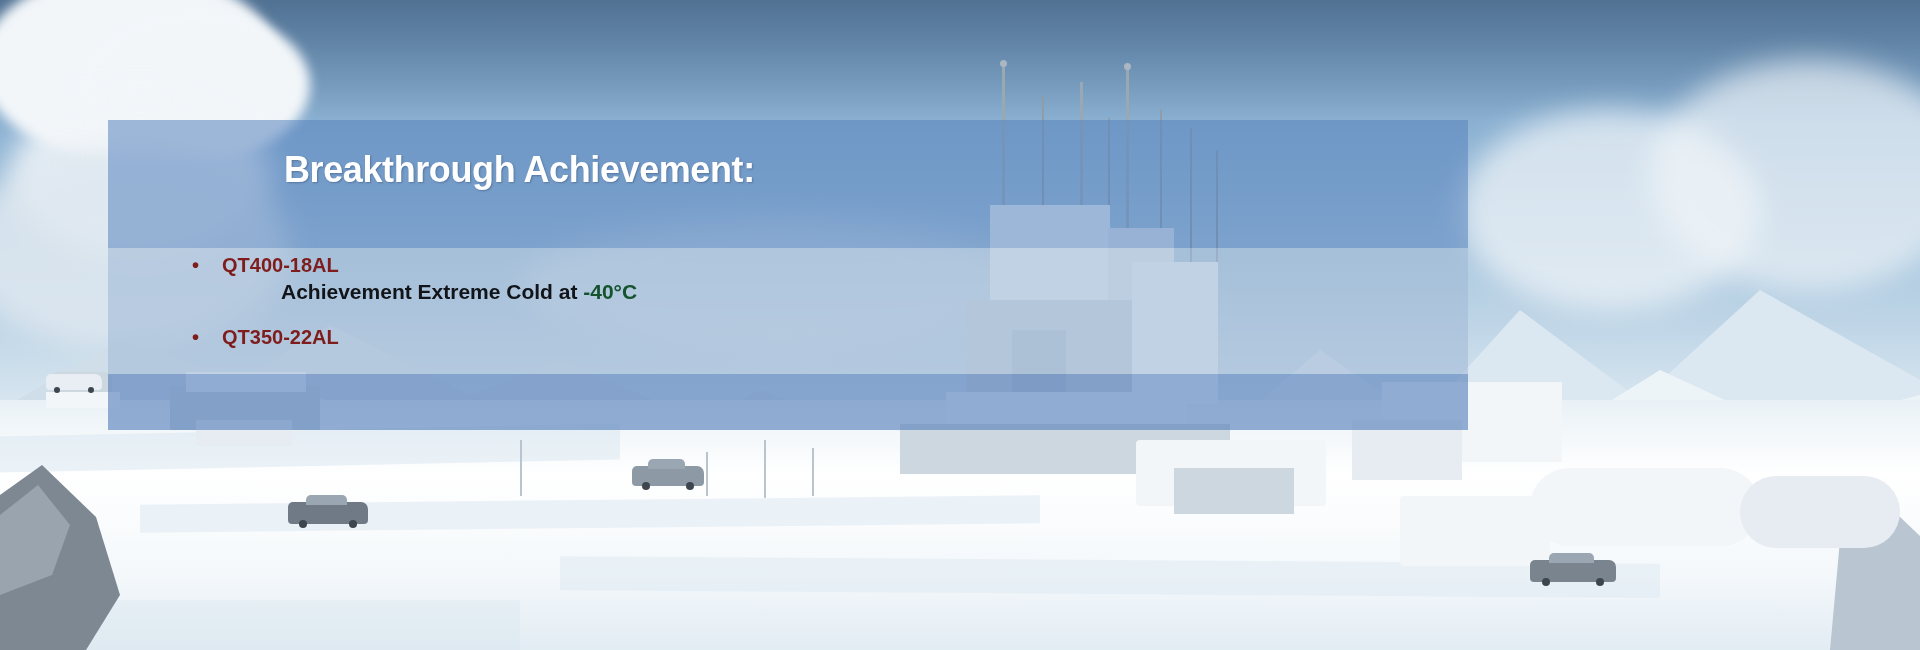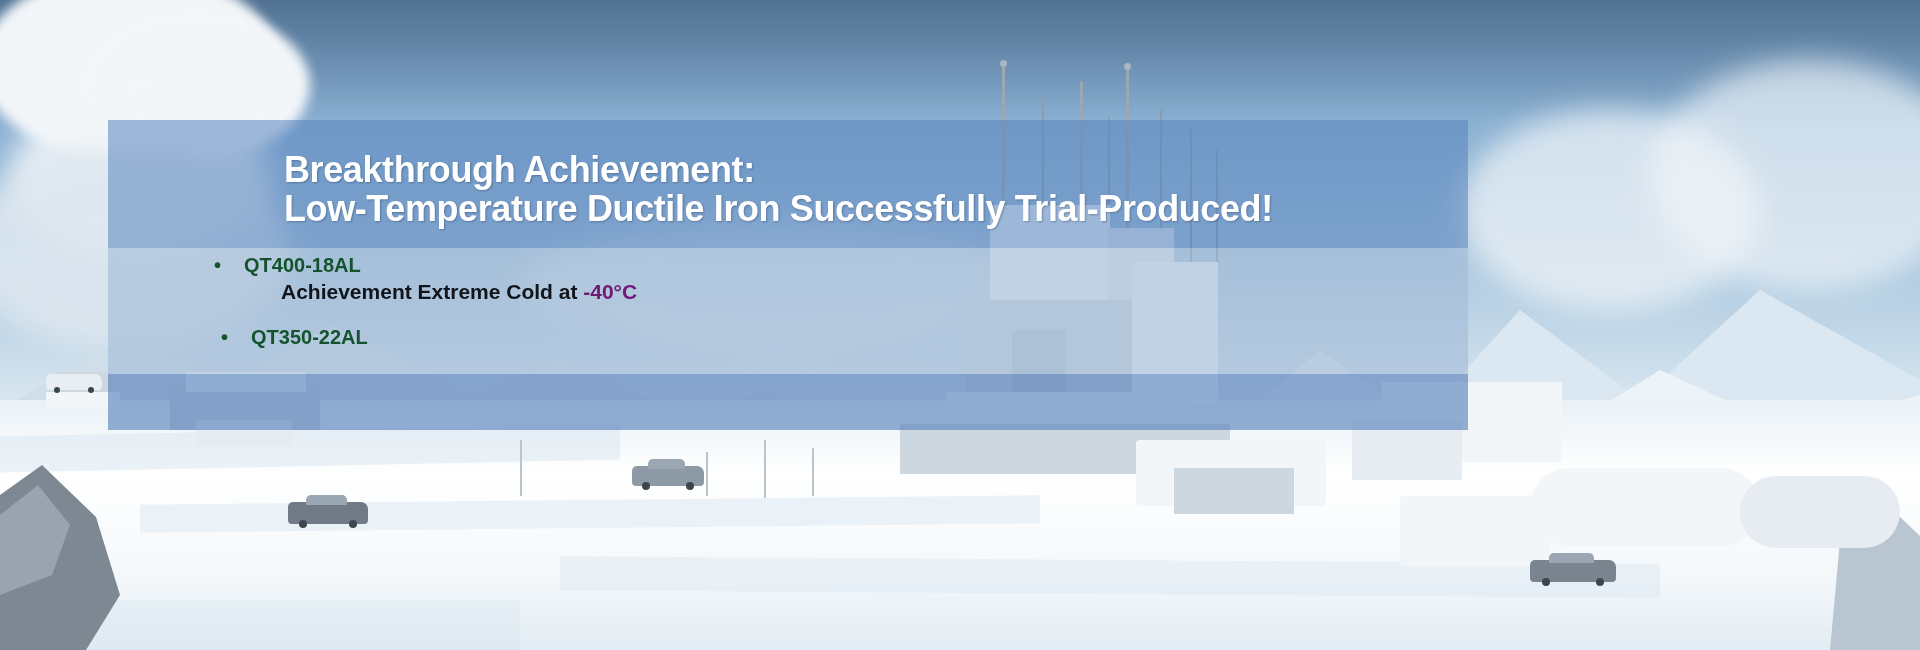--- a/index.html
+++ b/index.html
@@ -82,31 +82,31 @@
     text-shadow:1px 1px 2px rgba(30,50,80,.35);
     white-space:nowrap;
     margin-left:48px;
   }
   .headline .l1 { display:block; }
   .headline .l2 { display:block; }
 
   
   .bullets { position:absolute; left:0; top:132px; width:1360px; }
   .bgroup { margin-bottom:18px; }
-  .bgroup:last-child { margin-bottom:0;margin-left:7px; }
+  .bgroup:last-child { margin-bottom:0; }
   .bline-1 {
-    color:#14532d; font-weight:700; font-size:20px; line-height:26px;
-    padding-left:106px; white-space:nowrap;
+    color:#7f1d1d; font-weight:700; font-size:20px; line-height:26px;
+    padding-left:84px; white-space:nowrap;
   }
   .bline-1 .dot { display:inline-block; width:30px; }
   .bline-2 {
     color:#111418; font-weight:700; font-size:21px; line-height:28px;
     padding-left:173px; white-space:nowrap;
   }
-  .temp { color:#701a75; }
+  .temp { color:#14532d; }
 </style>
 </head>
 <body>
 
 <div id="scene">
   <div class="sky"></div>
   <div class="sky-top-shade"></div>
 
   <div class="cloud" style="left:-20px; top:-30px; width:300px; height:190px;"></div>
   <div class="cloud" style="left:80px; top:10px; width:230px; height:150px;"></div>
@@ -208,21 +208,20 @@
 
 <div id="overlay">
   <div class="band band-top"></div>
   <div class="band band-mid"></div>
   <div class="band band-bottom"></div>
 
   <div class="panel-content">
 
     <h1 class="headline">
       <span class="l1">Breakthrough Achievement:</span>
-      <span class="l2">Low-Temperature Ductile Iron Successfully Trial-Produced!</span>
     </h1>
 
     <div class="bullets">
 
       <div class="bgroup">
         <div class="bline-1">
           <span class="dot">•</span><span>QT400-18AL</span>
         </div>
         <div class="bline-2">
           <span>Achievement Extreme Cold at </span><span class="temp">-40°C</span>

